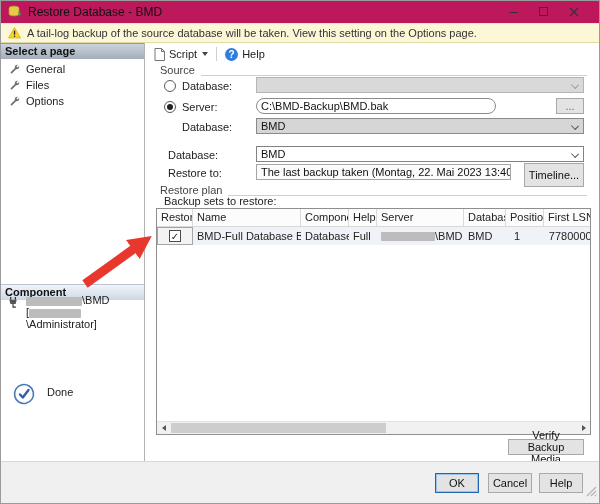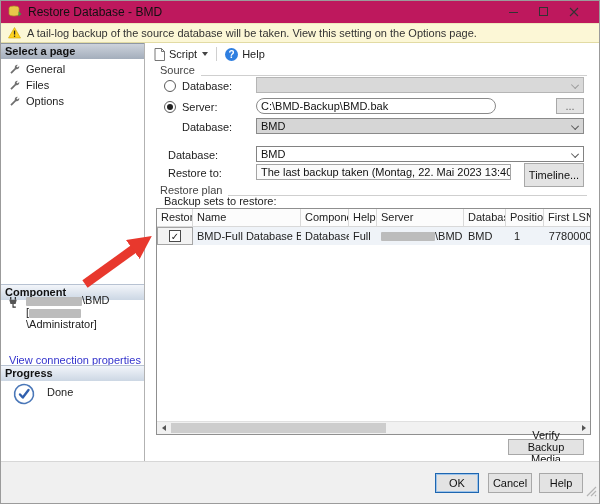--- a/index.html
+++ b/index.html
@@ -149,23 +149,21 @@
           <path d="M4 1v3M9 1v3" stroke="#333" stroke-width="1.4" fill="none"></path>
           <path d="M2.5 4h8l-1.2 4.5h-5.6z" fill="#555"></path>
           <path d="M6.5 8.5v3.5h3" stroke="#333" stroke-width="1.2" fill="none"></path>
         </svg>
       </span>
       <div class="conn-lines">
         <div><span class="redact" style="width:56px;"></span><span>\BMD</span></div>
         <div><span>[</span><span class="redact" style="width:52px;"></span><span>\Administrator]</span></div>
       </div>
     </div>
-    <a class="link">View connection properties</a>
-
-    <div class="ph ph-light" style="top:322px;">Progress</div>
+
     <div class="done-row">
       <span>
         <svg width="22" height="22" viewBox="0 0 22 22">
           <circle cx="11" cy="11" r="9.5" fill="#fff" stroke="#4a77b8" stroke-width="1.6" transform="rotate(-12 11 11)"></circle>
           <path d="M7 11.5l2.8 3L15.5 7" stroke="#2f5fae" stroke-width="2.4" fill="none" stroke-linecap="round" stroke-linejoin="round"></path>
         </svg>
       </span>
       <span class="done-label">Done</span>
     </div>
   </div>

